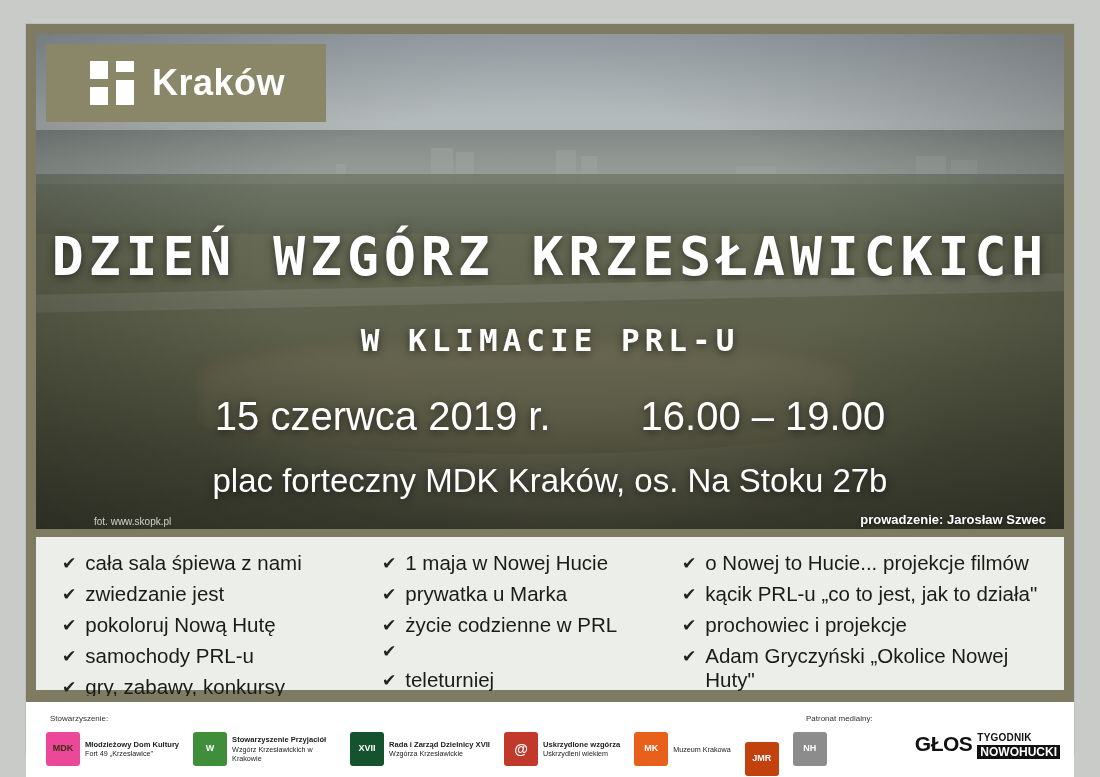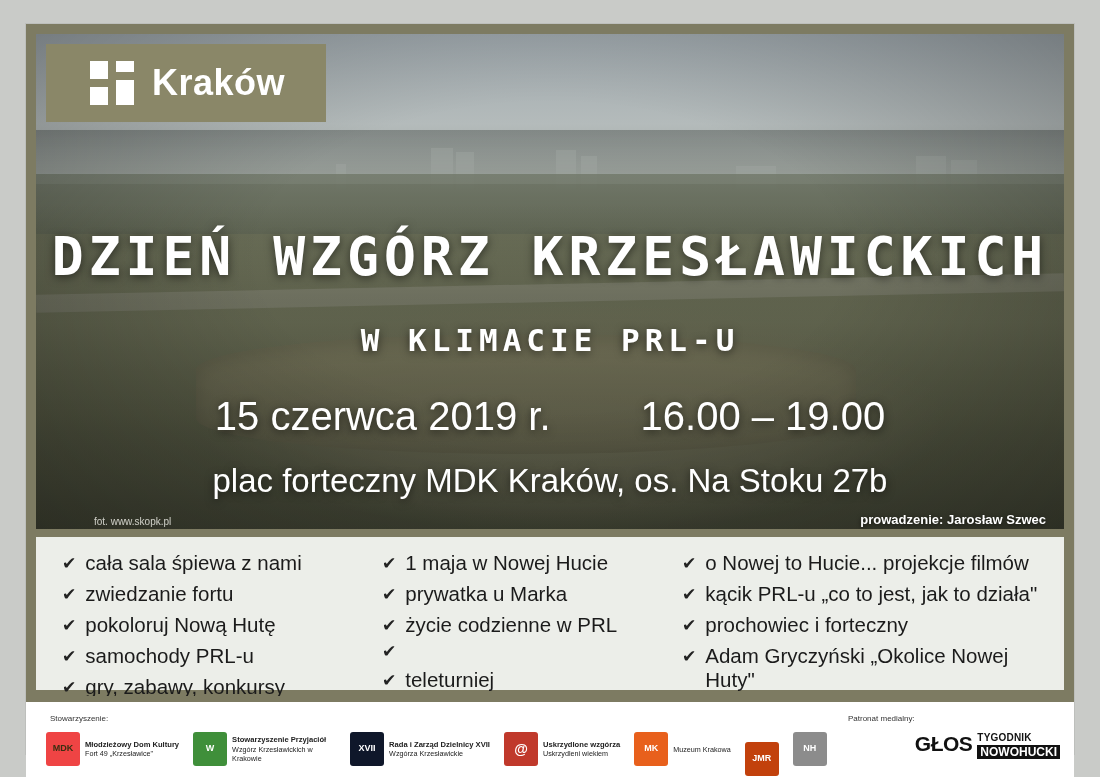--- a/index.html
+++ b/index.html
@@ -167,21 +167,21 @@
   }
   .footer-wrap{
     position:absolute;left:26px;top:702px;width:1048px;height:75px;
     background:#fff;
     display:flex;align-items:center;
   }
   .f-label{
     font-size:8px;color:#333;position:absolute;
   }
   .f-org{left:24px;top:12px;}
-  .f-pat{left:822px;top:12px;}
+  .f-pat{left:780px;top:12px;}
   .logos{
     position:absolute;left:20px;top:24px;right:10px;height:46px;
     display:flex;align-items:center;gap:14px;
   }
   .mini{
     display:flex;align-items:center;gap:5px;flex:none;
   }
   .mini .glyph{
     width:34px;height:34px;display:flex;align-items:center;justify-content:center;
     font-size:9px;font-weight:700;color:#fff;border-radius:3px;flex:none;
@@ -248,21 +248,21 @@
   </div>
 
   <div class="program">
     <div class="col c1">
       <div class="row">
           <span class="tick">✔</span>
           <span>cała sala śpiewa z nami</span>
         </div>
       <div class="row">
           <span class="tick">✔</span>
-          <span>zwiedzanie fortu</span>
+          <span>zwiedzanie jest</span>
         </div>
       <div class="row">
           <span class="tick">✔</span>
           <span>pokoloruj Nową Hutę</span>
         </div>
       <div class="row">
           <span class="tick">✔</span>
           <span>samochody PRL-u</span>
         </div>
       <div class="row">
@@ -297,21 +297,21 @@
       <div class="row">
           <span class="tick">✔</span>
           <span>o Nowej to Hucie... projekcje filmów</span>
         </div>
       <div class="row">
           <span class="tick">✔</span>
           <span>kącik PRL-u „co to jest,  jak to działa"</span>
         </div>
       <div class="row">
           <span class="tick">✔</span>
-          <span>prochowiec i forteczny</span>
+          <span>prochowiec i projekcje</span>
         </div>
       <div class="row">
           <span class="tick">✔</span>
           <span>Adam Gryczyński „Okolice Nowej Huty"</span>
         </div>
       <div class="row">
           <span class="tick">✔</span>
           <span>i inne atrakcje</span>
         </div>
     </div>
@@ -321,32 +321,32 @@
 
   <div class="footer"></div>
 </div>
 
 <div class="footer-wrap">
   <div class="f-label f-org">Stowarzyszenie:</div>
   <div class="f-label f-pat">Patronat medialny:</div>
 
   <div class="logos">
     <div class="mini">
-      <span class="glyph" style="background:#ef4444;color:#3a2f10;">MDK</span>
+      <span class="glyph" style="background:#ec4899;color:#3a2f10;">MDK</span>
       <span class="txt"><b>Młodzieżowy Dom Kultury</b><span>Fort 49 „Krzesławice"</span></span>
     </div>
 
     <div class="mini">
       <span class="glyph" style="background:#3f8f3a;">W</span>
       <span class="txt"><b>Stowarzyszenie Przyjaciół</b><span>Wzgórz Krzesławickich
 w Krakowie</span></span>
     </div>
 
     <div class="mini">
-      <span class="glyph" style="background:#0f172a;">XVII</span>
+      <span class="glyph" style="background:#14532d;">XVII</span>
       <span class="txt"><b>Rada i Zarząd Dzielnicy XVII</b><span>Wzgórza Krzesławickie</span></span>
     </div>
 
     <div class="mini">
       <span class="glyph" style="background:#c0392b;font-size:14px;">@</span>
       <span class="txt"><b>Uskrzydlone wzgórza</b><span>Uskrzydleni wiekiem</span></span>
     </div>
 
     <div class="mini">
       <span class="glyph" style="background:#e8601c;">MK</span>

